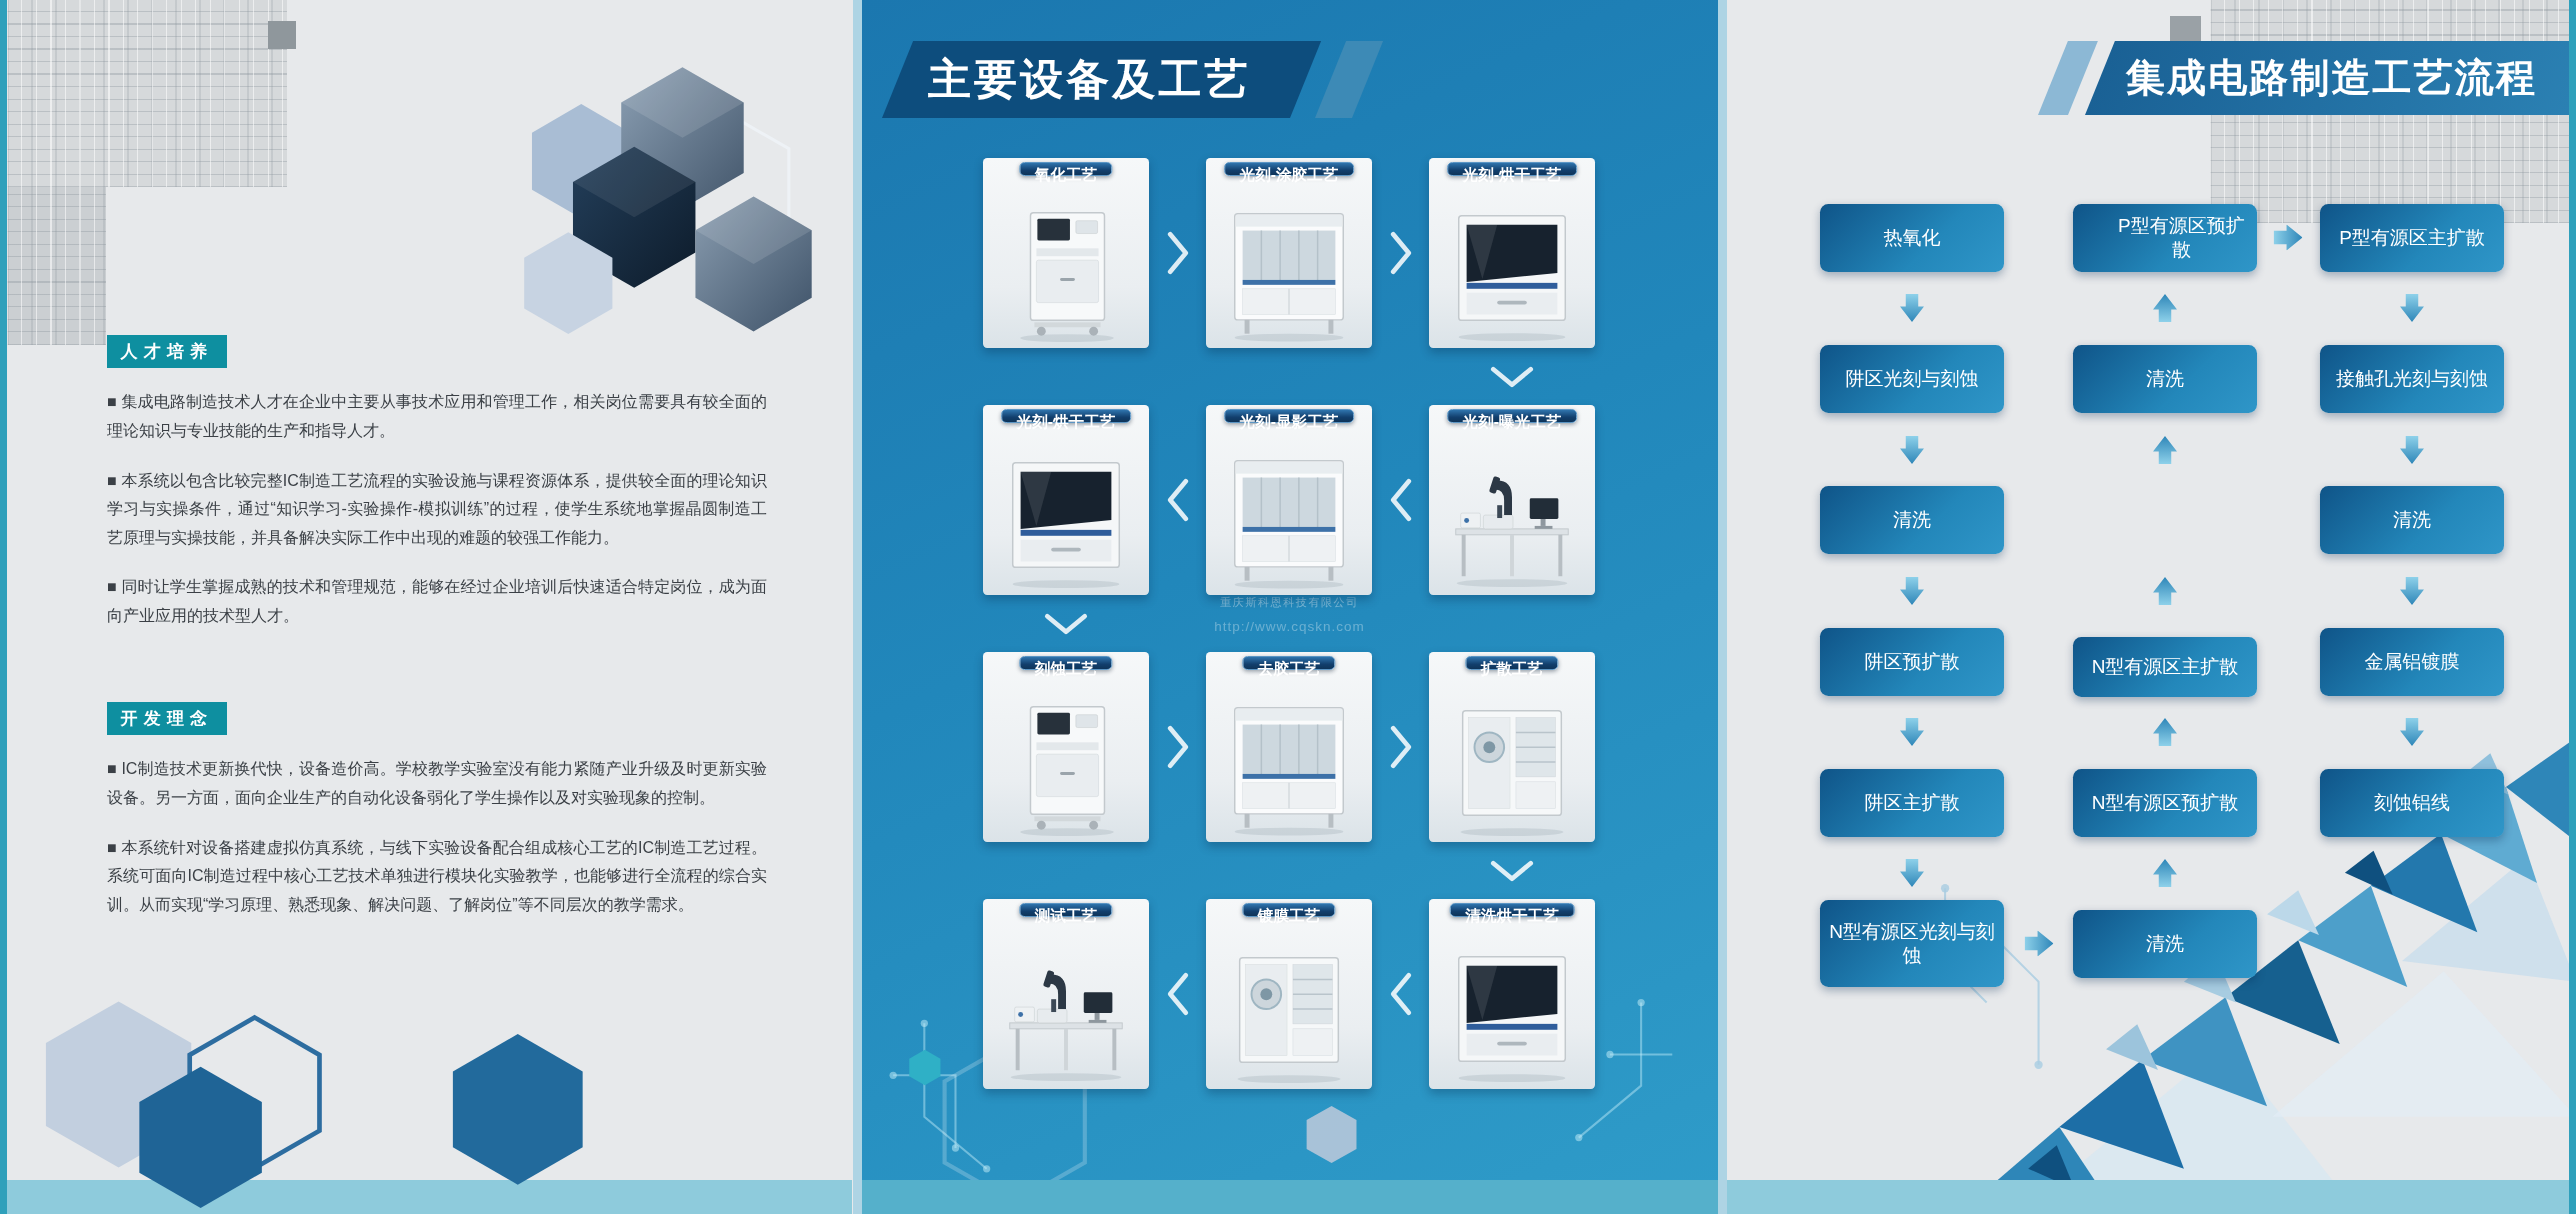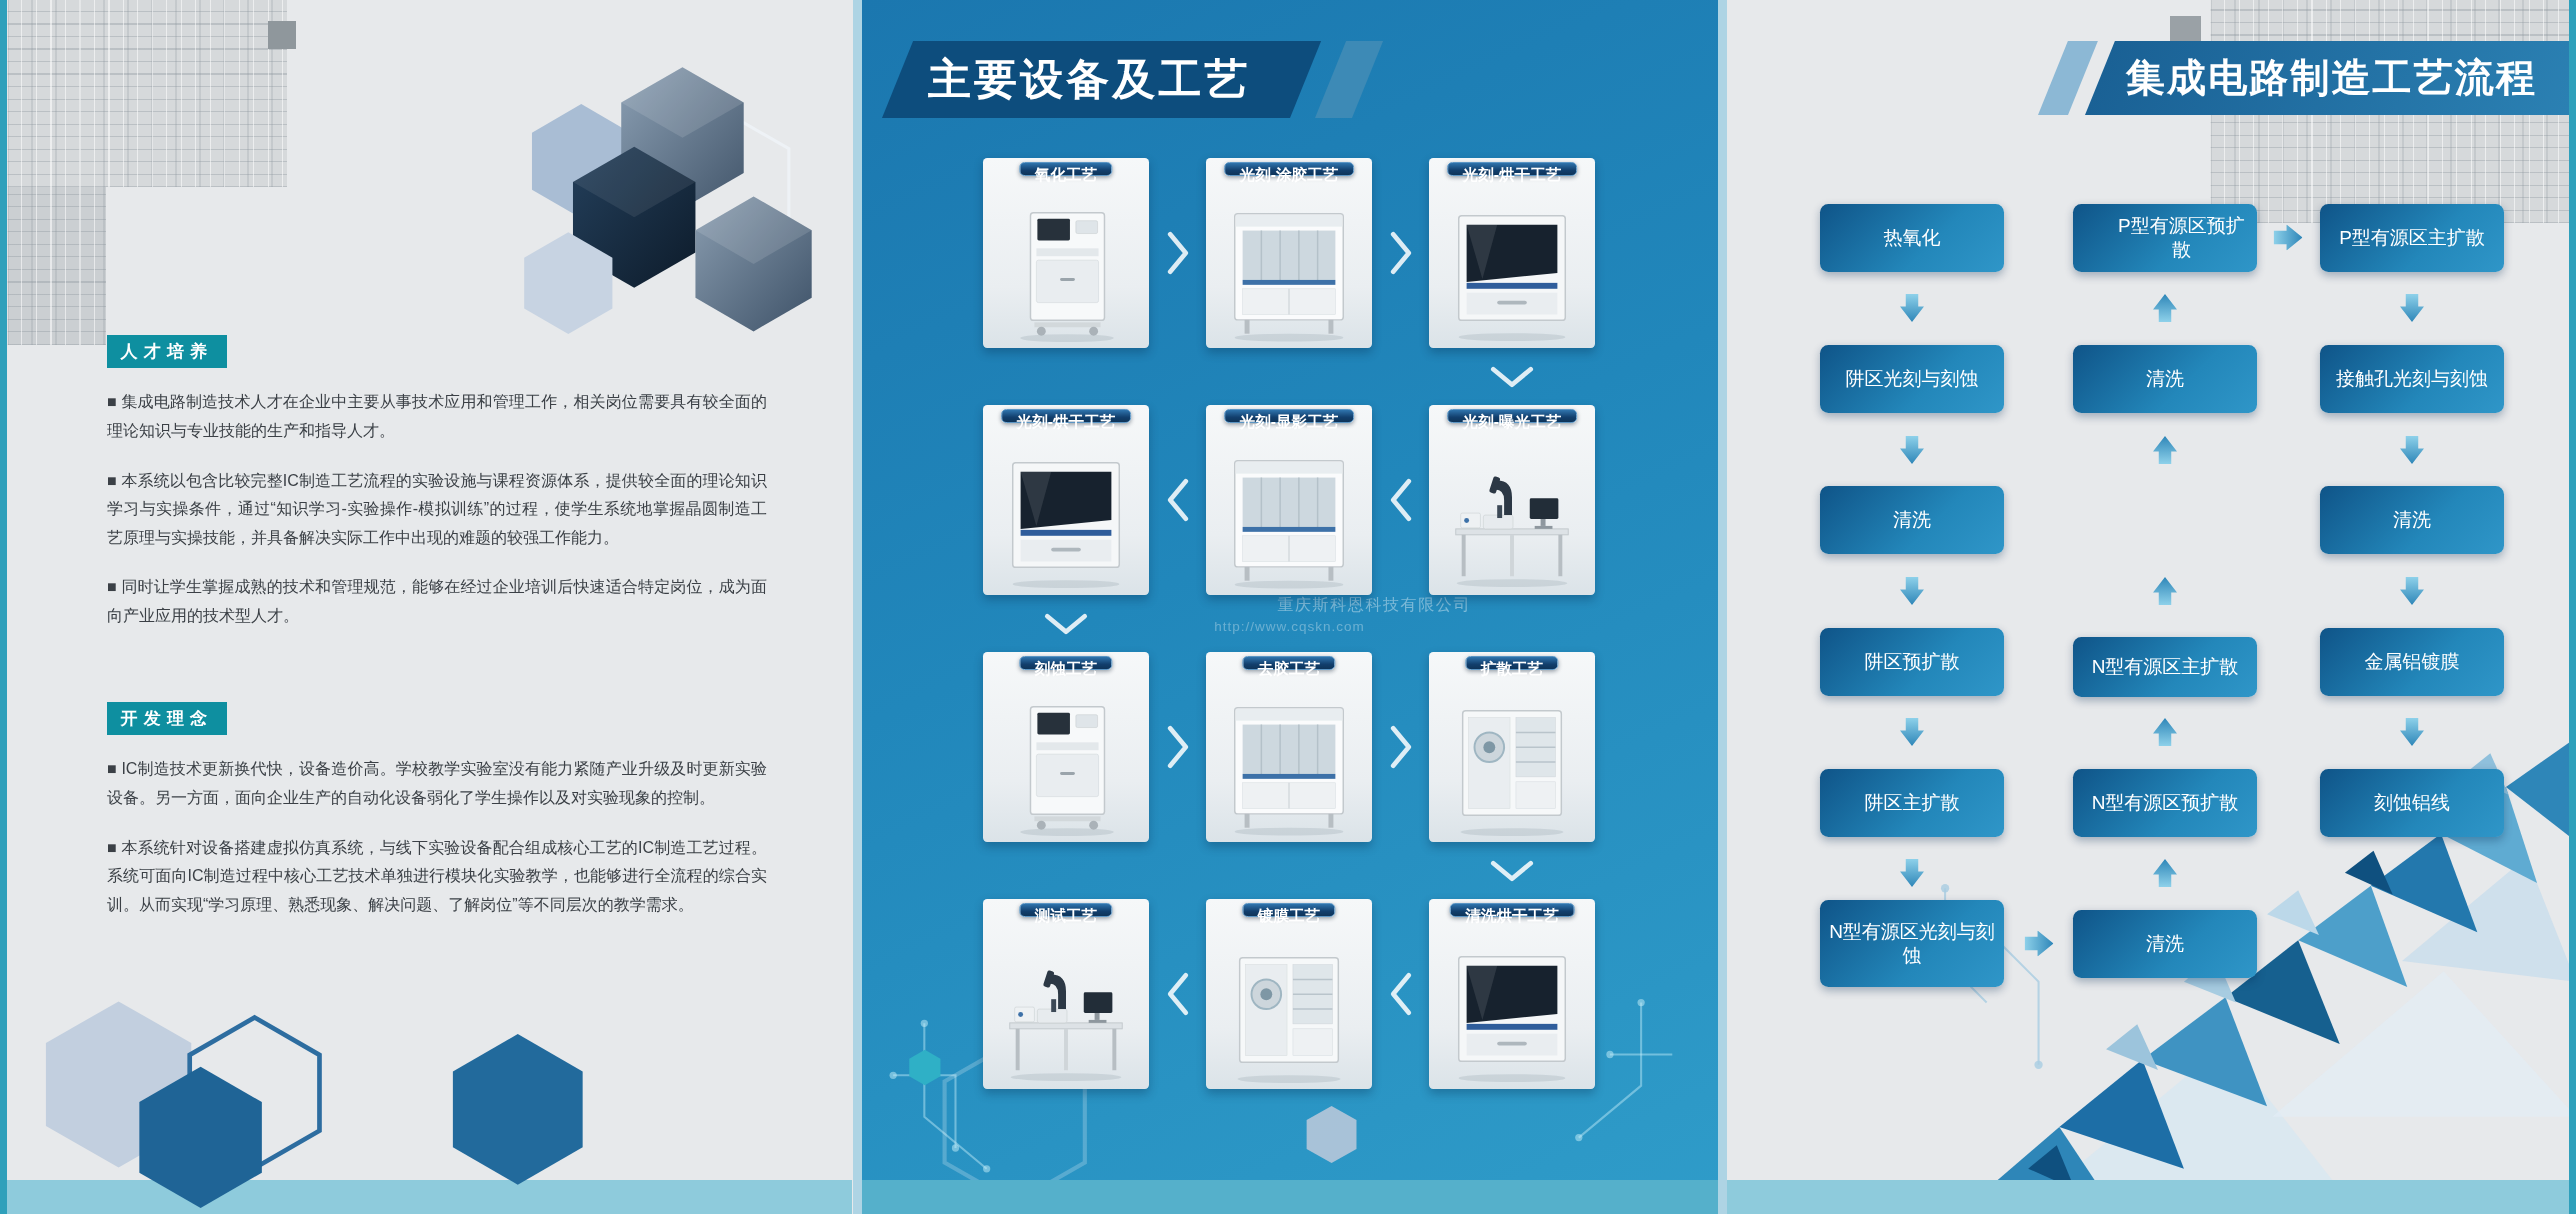--- a/index.html
+++ b/index.html
@@ -60,22 +60,22 @@
     box-shadow:0 4.2px 9.3px rgba(0,30,60,.28);}
   .equip-label{position:absolute;top:4.2px;left:50%;transform:translateX(-50%);
     height:14px;line-height:24px;padding:0 14.5px;border-radius:5.2px;white-space:nowrap;
     background:linear-gradient(180deg,#2f74ad 0%,#123f6d 60%,#0e3459 100%);
     border:1px solid #5b95c4;color:#fff;font-size:15.6px;font-weight:bold;z-index:2;
     box-shadow:0 1.6px 4.2px rgba(0,20,40,.4);box-sizing:border-box;}
   .equip-img{position:absolute;left:50%;bottom:1px;transform:translateX(-50%);z-index:1;}
   .equip-arrow{display:flex;align-items:center;justify-content:center;}
 
   
-  #wm1{left:1108px;top:595px;width:363px;text-align:right;z-index:4;
-    color:rgba(255,255,255,.40);font-size:16px;letter-spacing:1.6px;}
+  #wm1{left:1108px;top:595px;width:363px;text-align:center;z-index:4;
+    color:rgba(255,255,255,.40);font-size:11px;letter-spacing:1.6px;}
   #wm2{left:1108px;top:619px;width:363px;text-align:center;z-index:4;
     color:rgba(255,255,255,.32);font-size:13.5px;letter-spacing:1px;}
 
   
   #flow-area{position:absolute;left:1820px;top:204px;width:691px;height:815px;z-index:5;}
   .flow-box{position:absolute;width:184px;border-radius:8.3px;box-sizing:border-box;
     background:linear-gradient(135deg,#0f5488 0%,#2387ba 60%,#2f96c8 100%);
     color:#fff;display:flex;align-items:center;justify-content:center;text-align:center;
     font-size:19px;line-height:1.25;padding:0 6.2px;box-shadow:0 3.1px 8.3px rgba(0,40,80,.3);}
   .farrow{position:absolute;width:24px;height:28px;

